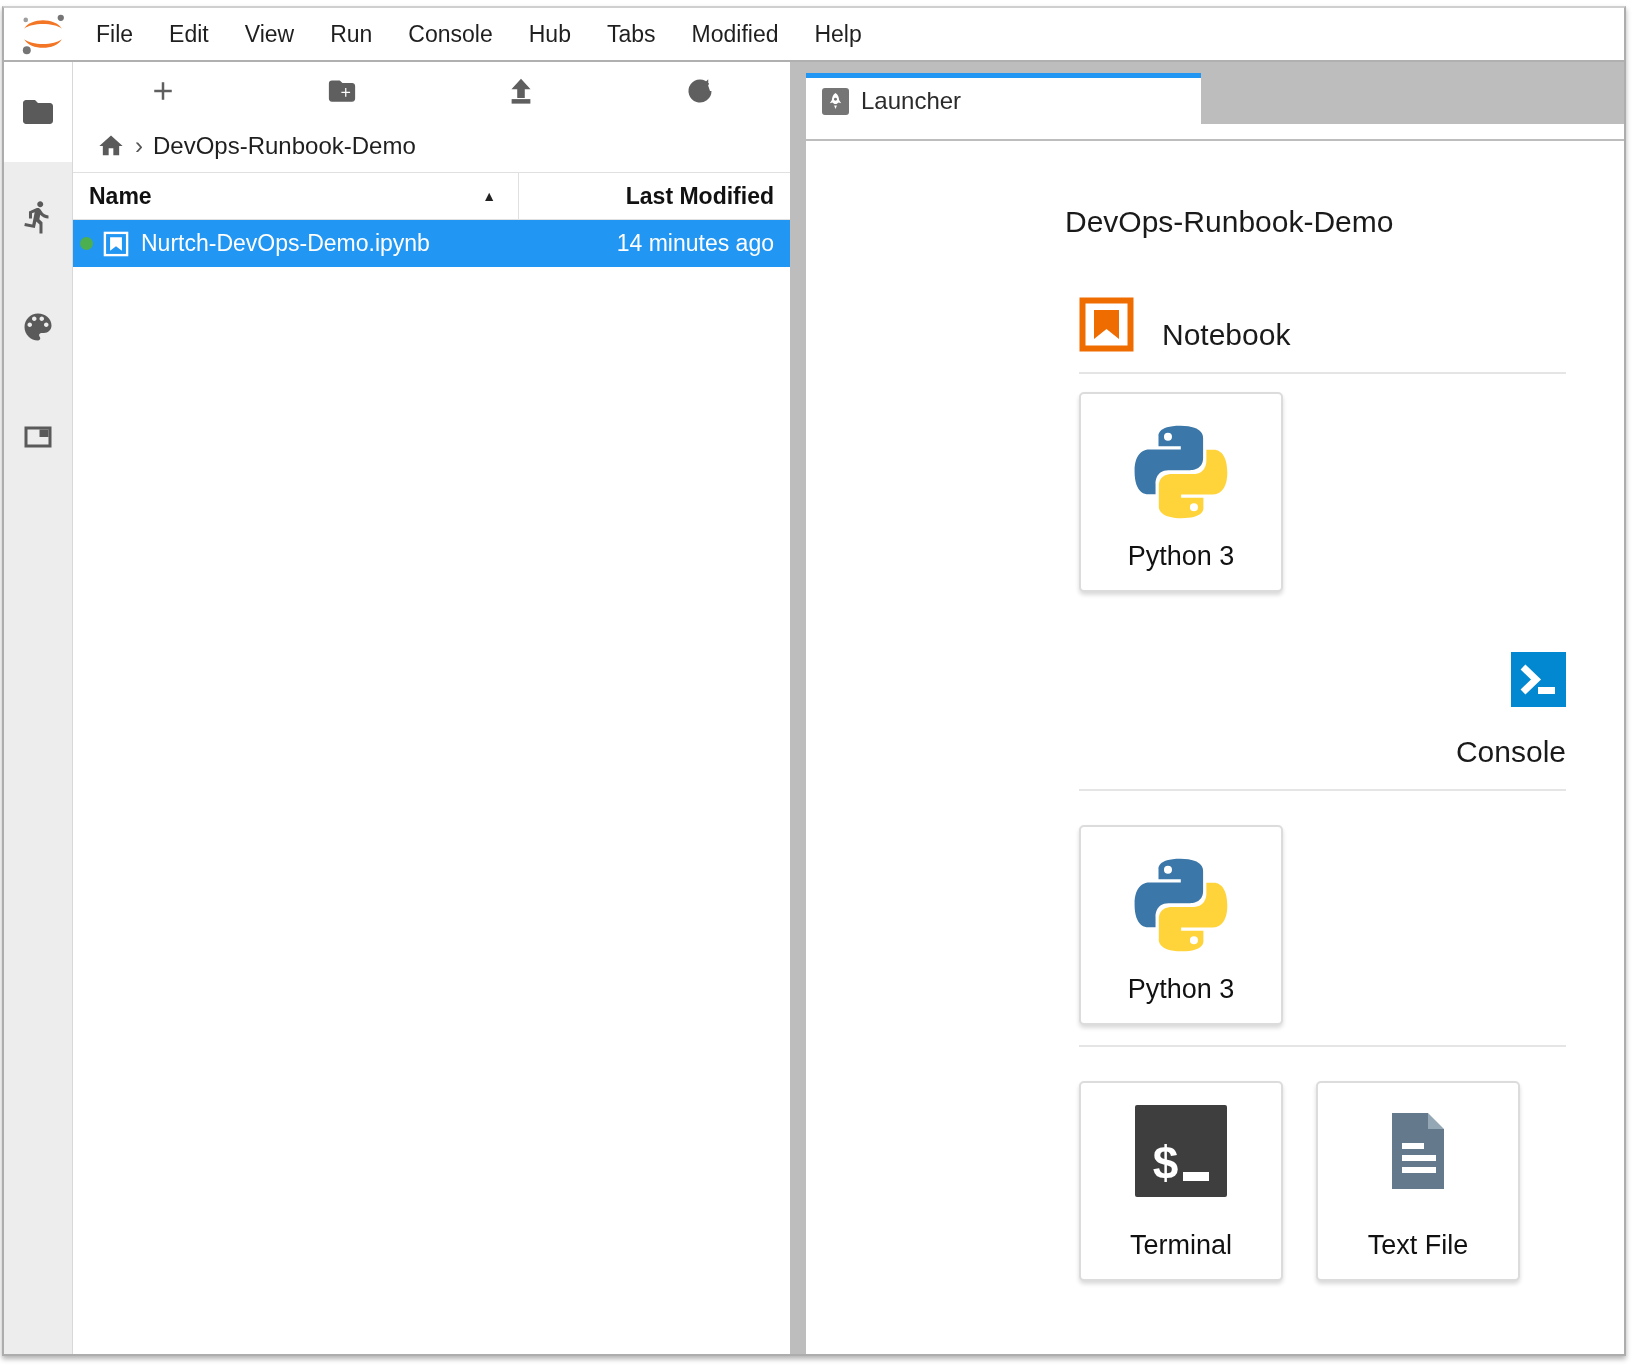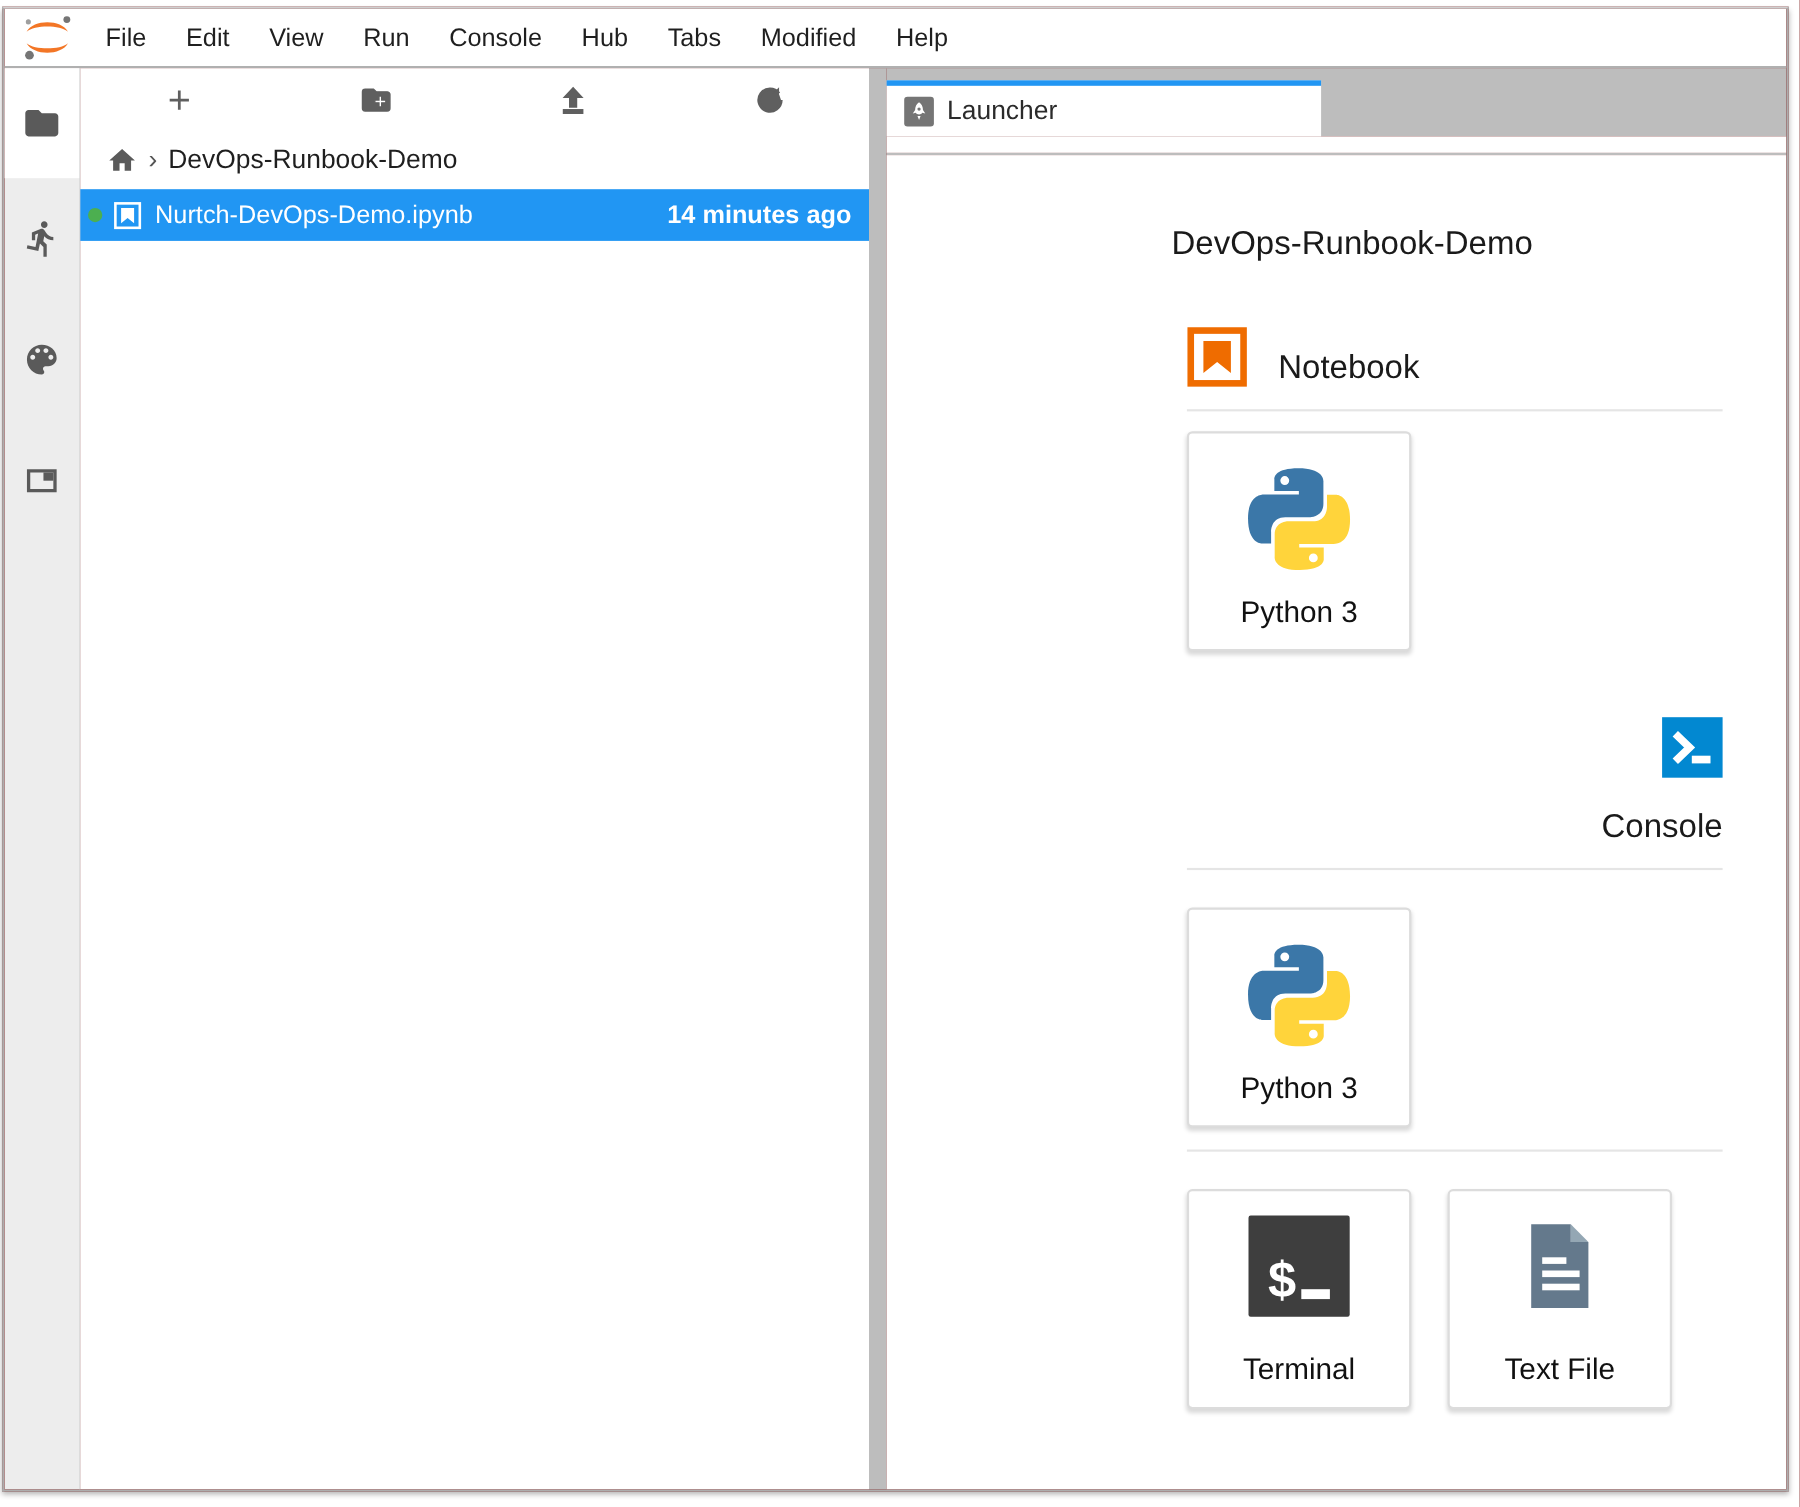--- a/index.html
+++ b/index.html
@@ -39,21 +39,21 @@
   .col-name{width:445px;flex:0 0 445px;display:flex;align-items:center;padding-left:16px;box-sizing:border-box;}
   .sort-arrow{margin-left:auto;margin-right:22px;font-size:14px;color:#222;}
   .col-mod{flex:1;border-left:1px solid #e0e0e0;height:100%;display:flex;align-items:center;
            justify-content:flex-end;padding-right:16px;box-sizing:border-box;}
   .file-row{height:47px;flex:0 0 47px;background:var(--selection-blue,#2196F3);color:#fff;
             display:flex;align-items:center;font-size:23px;cursor:pointer;}
   .run-dot{width:13px;height:13px;border-radius:50%;background:var(--kernel-running-green,#4CAF50);
            margin-left:7px;flex:0 0 auto;}
   .row-nb-icon{margin-left:10px;flex:0 0 auto;width:26px;height:26px;}
   .row-name{margin-left:12px;white-space:nowrap;}
-  .row-mod{margin-left:auto;padding-right:16px;font-weight:bold;}
+  .row-mod{margin-left:auto;padding-right:16px;}
   .fb-rest{flex:1;}
 
   
   .splitter{width:16px;flex:0 0 16px;background:var(--tab-bar-gray,#bdbdbd);cursor:col-resize;}
 
   
   .main{flex:1;display:flex;flex-direction:column;min-width:0;}
   .tabbar{height:62px;flex:0 0 62px;background:var(--tab-bar-gray,#bdbdbd);display:flex;align-items:flex-end;}
   .tab{width:395px;height:51px;background:#fff;border-top:5px solid var(--accent-blue,#2196F3);
        box-sizing:border-box;display:flex;align-items:center;padding-left:16px;cursor:pointer;}
@@ -176,20 +176,29 @@
       <div class="breadcrumb">
         <span class="home">
           <svg viewBox="0 0 24 24">
             <path d="M10 20v-6h4v6h5v-8h3L12 3 2 12h3v8z"></path>
           </svg>
         </span>
         <span class="crumb-sep">›</span>
         <span>DevOps-Runbook-Demo</span>
       </div>
 
+      <div class="list-header">
+        <div class="col-name">
+          <span>Name</span>
+          <span class="sort-arrow">▲</span>
+        </div>
+        <div class="col-mod">
+          <span>Last Modified</span>
+        </div>
+      </div>
 
       <div class="file-row">
         <span class="run-dot"></span>
         <svg class="row-nb-icon" viewBox="0 0 55 55">
           <rect x="4" y="4" width="47" height="47" fill="none" stroke="#fff" stroke-width="5"></rect>
           <path d="M15 13h25v29l-12.5-10L15 42z" fill="#fff"></path>
         </svg>
         <span class="row-name">Nurtch-DevOps-Demo.ipynb</span>
         <span class="row-mod">14 minutes ago</span>
       </div>

